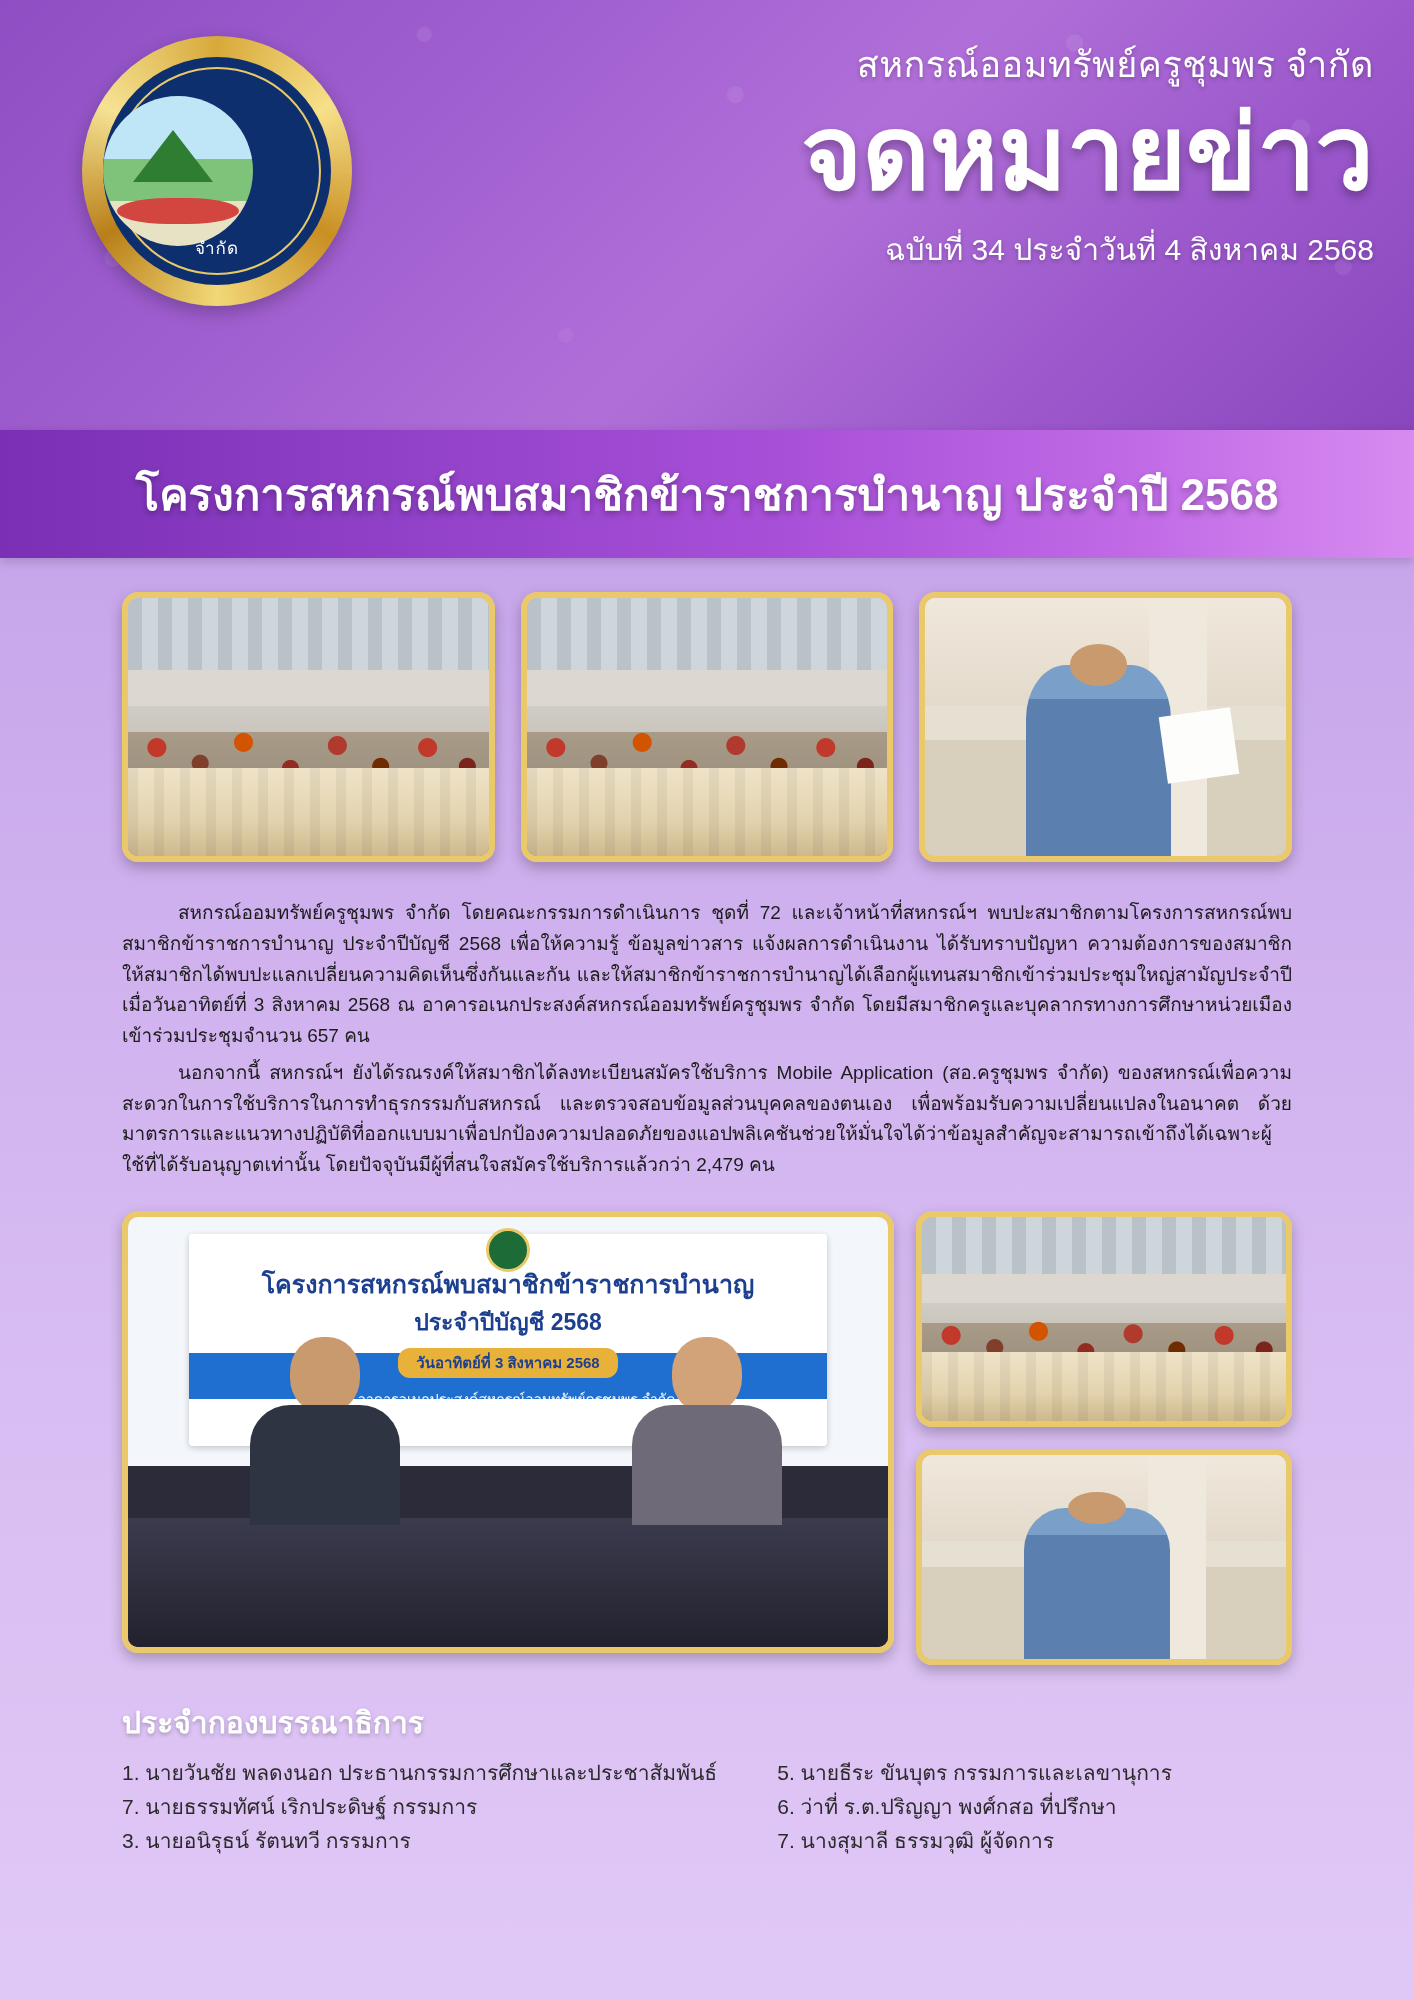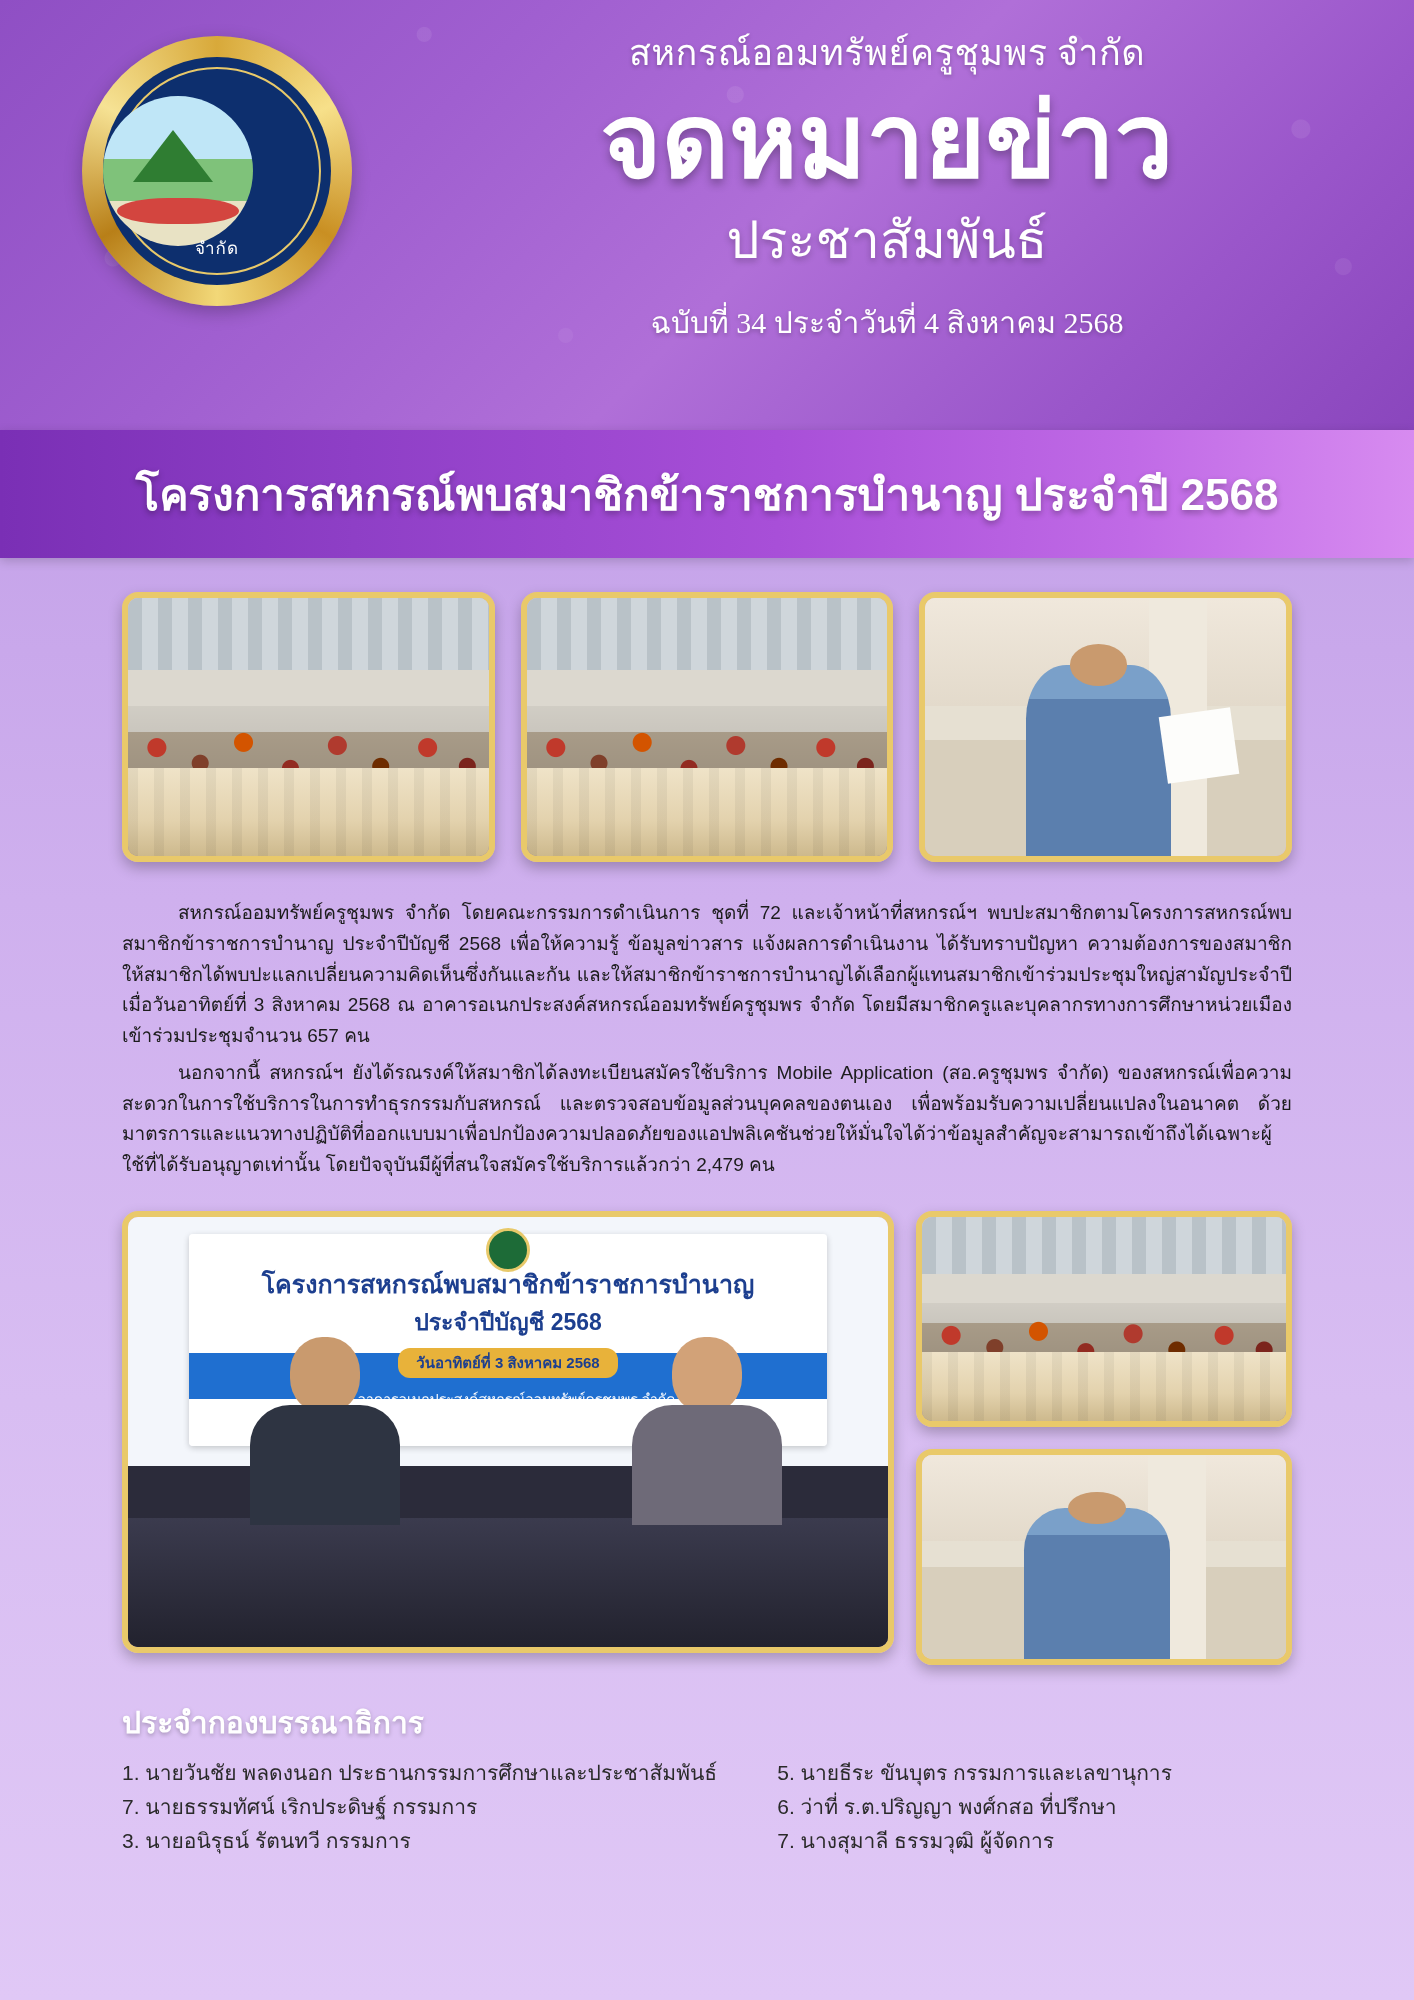--- a/index.html
+++ b/index.html
@@ -60,21 +60,21 @@
     border-left:40px solid transparent;border-right:40px solid transparent;border-bottom:52px solid #2f7d32;
   }
   .logo .inner:after{
     content:"";position:absolute;left:14px;bottom:22px;width:122px;height:26px;
     background:#d3453f;border-radius:50%/60%;
   }
   .logo .lbl-top, .logo .lbl-bot{
     position:absolute;color:#f5d97a;font-size:13px;letter-spacing:1px;white-space:nowrap;
   }
   .logo .lbl-bot{bottom:24px;left:50%;transform:translateX(-50%);font-size:17px;color:#ffffff;}
-  .head-text{position:absolute;left:400px;top:24px;right:40px;text-align:center;color:#fff;font-family:Liberation Serif, serif;}
+  .head-text{position:absolute;left:400px;top:36px;right:40px;text-align:right;color:#fff;}
   .head-sub1{font-size:36px;letter-spacing:.5px;text-shadow:0 2px 4px rgba(0,0,0,.25);}
   .head-title{
     font-size:104px;font-weight:bold;line-height:1.05;margin-top:6px;
     text-shadow:0 5px 10px rgba(0,0,0,.3);
   }
   .head-sub2{font-size:52px;margin-top:2px;text-shadow:0 3px 6px rgba(0,0,0,.25);}
   .head-issue{font-size:30px;margin-top:18px;text-shadow:0 2px 4px rgba(0,0,0,.25);}
   
   .banner{
     position:relative;height:128px;
@@ -194,21 +194,20 @@
   <div class="header">
     <div class="logo">
       <div class="ring2">
         <div class="inner"></div>
         <div class="lbl-bot">จำกัด</div>
       </div>
     </div>
     <div class="head-text">
       <div class="head-sub1">สหกรณ์ออมทรัพย์ครูชุมพร จำกัด</div>
       <div class="head-title">จดหมายข่าว</div>
-      <div class="head-sub2">ประชาสัมพันธ์</div>
       <div class="head-issue">ฉบับที่ 34 ประจำวันที่ 4 สิงหาคม 2568</div>
     </div>
   </div>
 
   <div class="banner">
     <h2>โครงการสหกรณ์พบสมาชิกข้าราชการบำนาญ ประจำปี 2568</h2>
   </div>
 
   <div class="row-photos">
     <div class="photo ph1">

